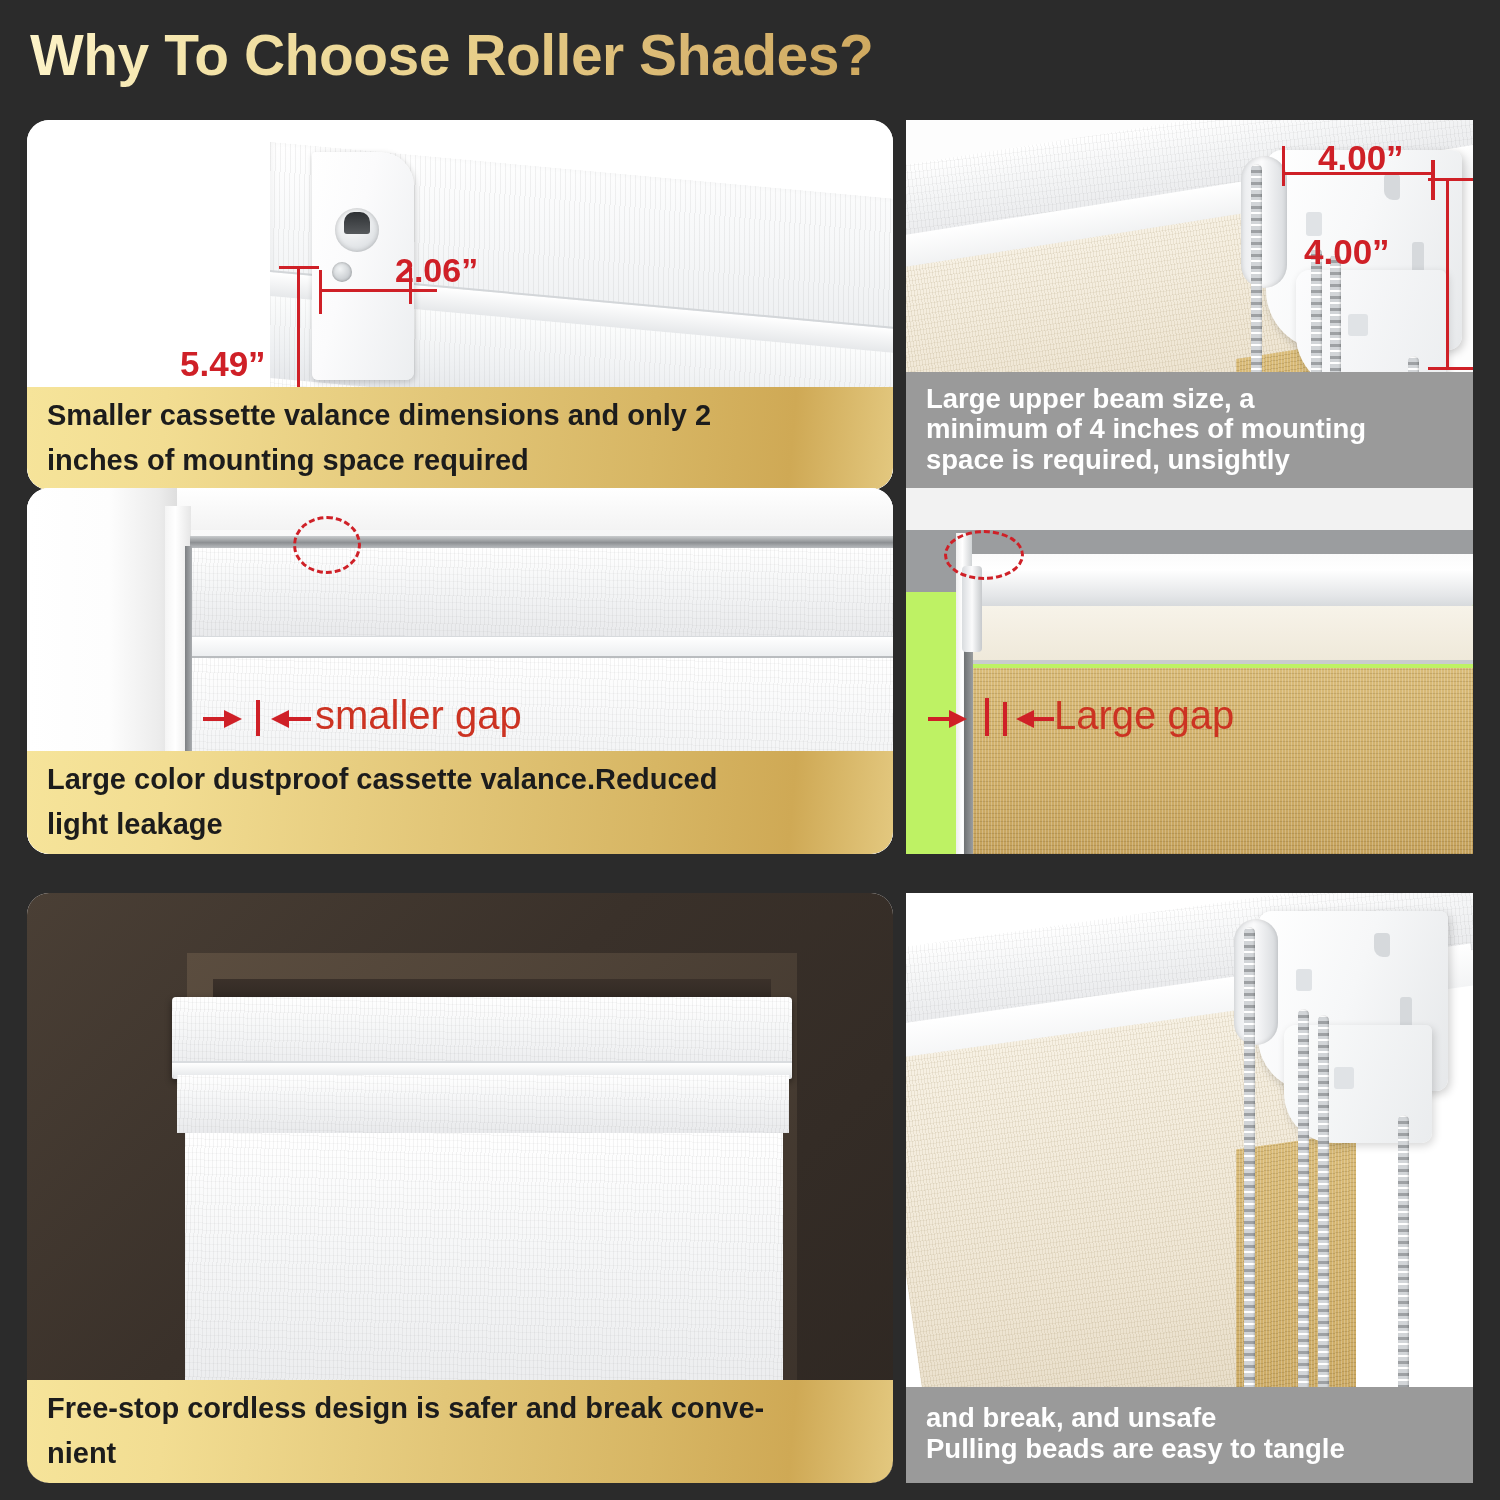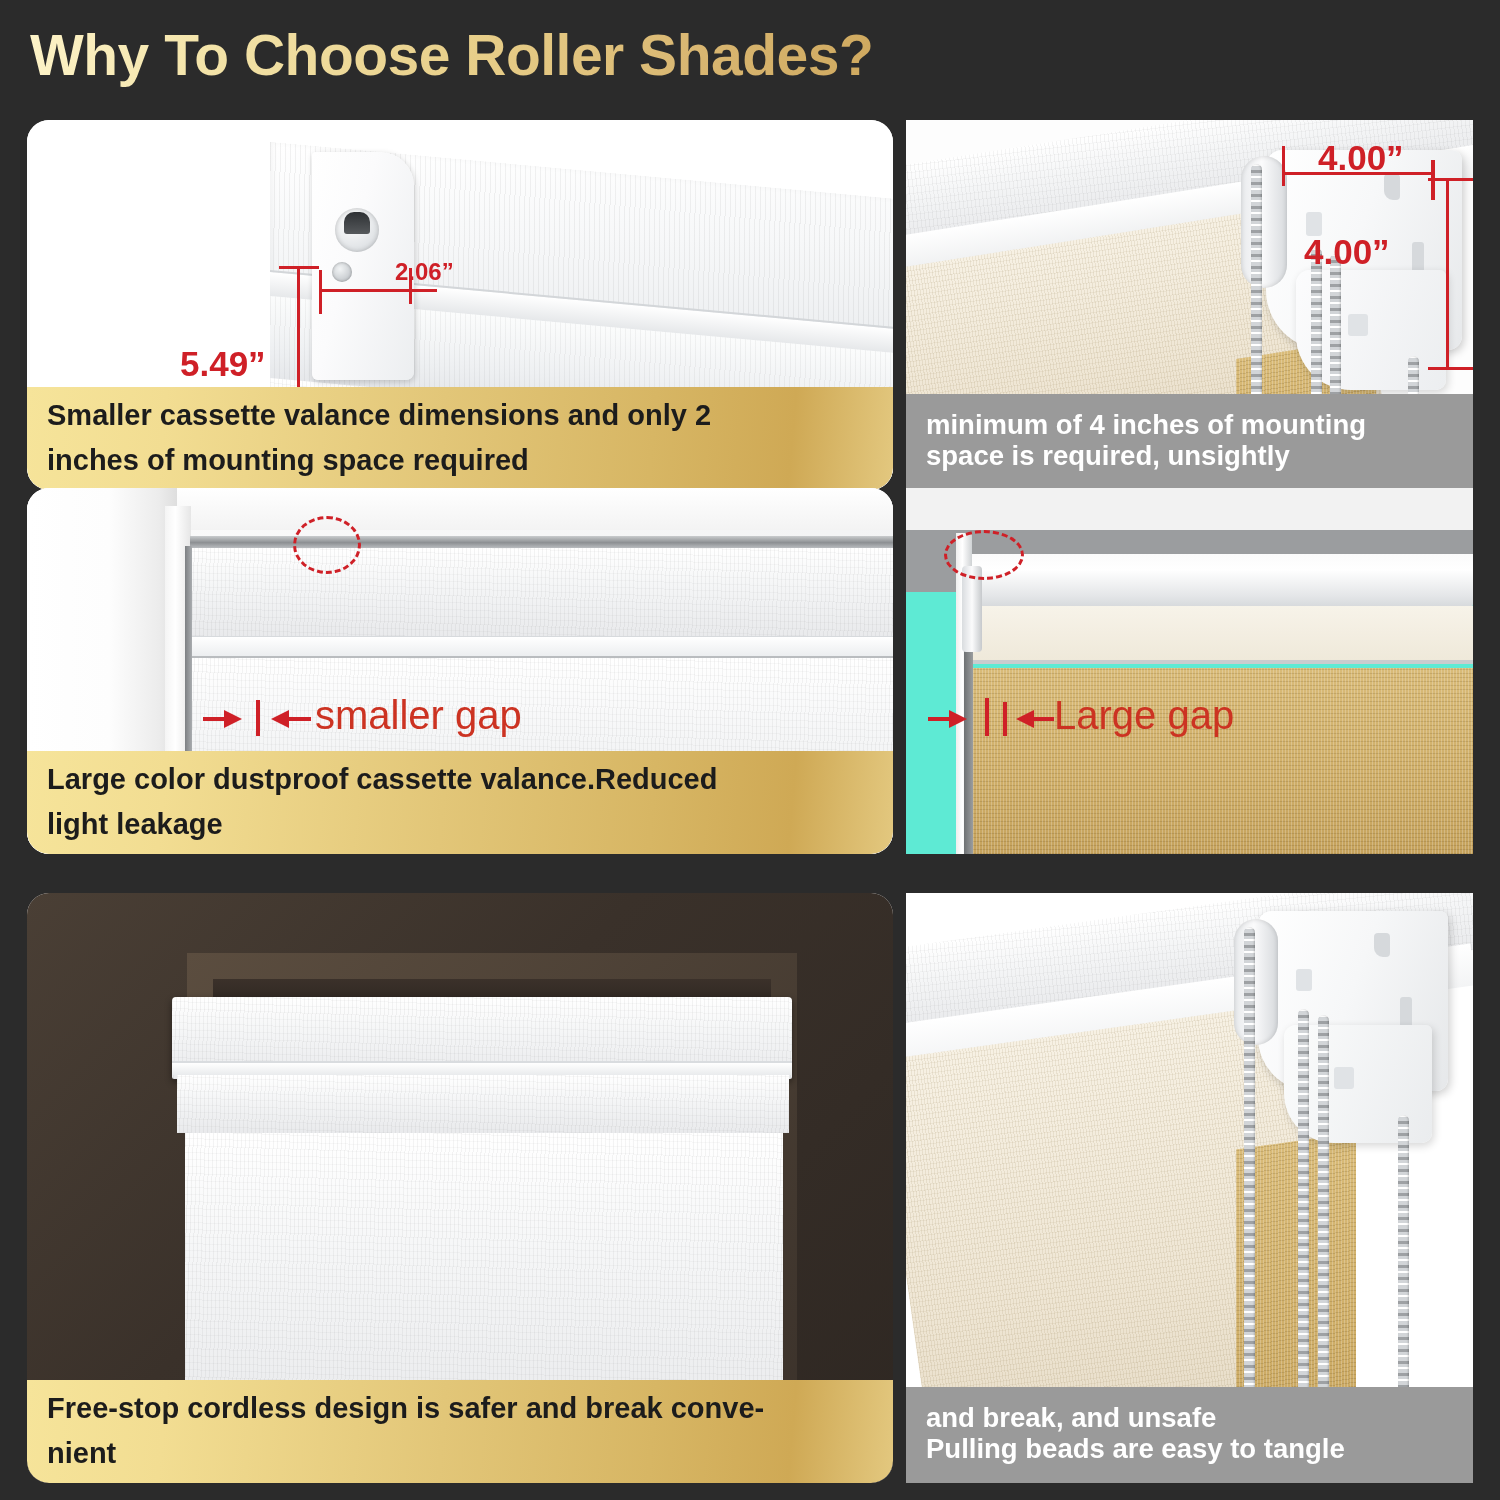--- a/index.html
+++ b/index.html
@@ -18,21 +18,21 @@
     white-space: nowrap;
     background: linear-gradient(100deg,#fdf3c8 0%,#f3e3a8 22%,#e8cf8a 52%,#d9b772 78%,#cfa95f 100%);
     -webkit-background-clip: text; background-clip: text;
     -webkit-text-fill-color: transparent; color: transparent;
   }
 
   
   .grid { position: absolute; left: 0; top: 0; width: 1500px; height: 1500px; }
   .panel { position: absolute; overflow: hidden; }
   .panel.left  { left: 27px;  width: 866px; border-radius: 22px; background: #fff; }
-  .panel.right { left: 906px; width: 567px; background: #5eead4; }
+  .panel.right { left: 906px; width: 567px; background: #bef264; }
   .r1 { top: 120px; height: 370px; }
   .r2 { top: 488px; height: 366px; }
   .r3 { top: 893px; height: 590px; }
 
   .art { position: absolute; left: 0; top: 0; right: 0; bottom: 0; overflow: hidden; }
 
   
   .cap {
     position: absolute; left: 0; right: 0; bottom: 0;
     padding: 12px 20px 14px 20px;
@@ -370,21 +370,21 @@
         <div class="p1-drop weave-white"></div>
         <div class="p1-cap"></div>
         <div class="p1-roller"></div>
         <div class="p1-screw1"></div>
         <div class="p1-screw2"></div>
 
         <div class="dimline" style="left:292px; top:188px; width:0;"></div>
         <div class="tick" style="left:292px; top:150px; width:3px; height:44px;"></div>
         <div class="dimline" style="left:292px; top:169px; width:118px; height:3px;"></div>
         <div class="tick" style="left:382px; top:148px; width:3px; height:36px;"></div>
-        <div class="dimtxt" style="left:368px; top:138px; font-size:24px;">2.06”</div>
+        <div class="dimtxt" style="left:368px; top:131px; font-size:34px;">2.06”</div>
 
         <div class="tick" style="left:270px; top:146px; width:3px; height:198px;"></div>
         <div class="dimline" style="left:252px; top:146px; width:40px; height:3px;"></div>
         <div class="dimline" style="left:252px; top:341px; width:40px; height:3px;"></div>
         <div class="dimtxt" style="left:153px; top:224px; font-size:35px;">5.49”</div>
       </div>
       <div class="cap gold">
         <span class="ln">Smaller cassette valance dimensions and only 2</span>
         <span class="ln">inches of mounting space required</span>
       </div>
@@ -415,20 +415,21 @@
         <div class="dimline" style="left:376px; top:52px; width:152px; height:3px;"></div>
         <div class="tick" style="left:525px; top:40px; width:4px; height:40px;"></div>
         <div class="dimtxt" style="left:412px; top:18px; font-size:35px;">4.00”</div>
 
         <div class="tick" style="left:540px; top:58px; width:3px; height:192px;"></div>
         <div class="dimline" style="left:522px; top:58px; width:46px; height:3px;"></div>
         <div class="dimline" style="left:522px; top:247px; width:46px; height:3px;"></div>
         <div class="dimtxt" style="left:398px; top:112px; font-size:35px;">4.00”</div>
       </div>
       <div class="cap gray">
+        <span class="ln">Large upper beam size, a</span>
         <span class="ln">minimum of 4 inches of mounting</span>
         <span class="ln">space is required, unsightly</span>
       </div>
     </div>
 
     <div class="panel left r2">
       <div class="art">
         <div class="p3-wall"></div>
         <div class="p3-frameTop"></div>
         <div class="p3-frameL"></div>

